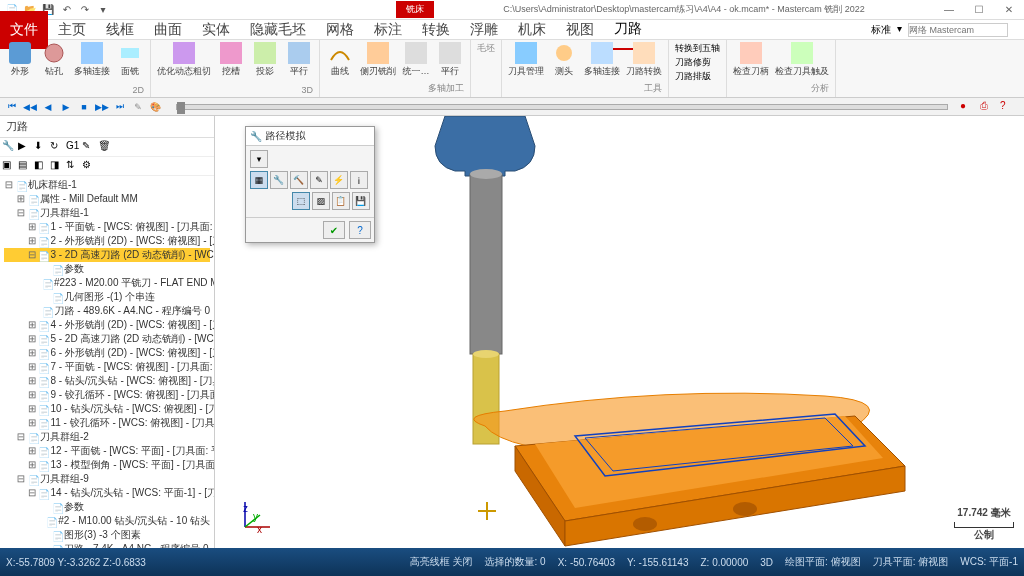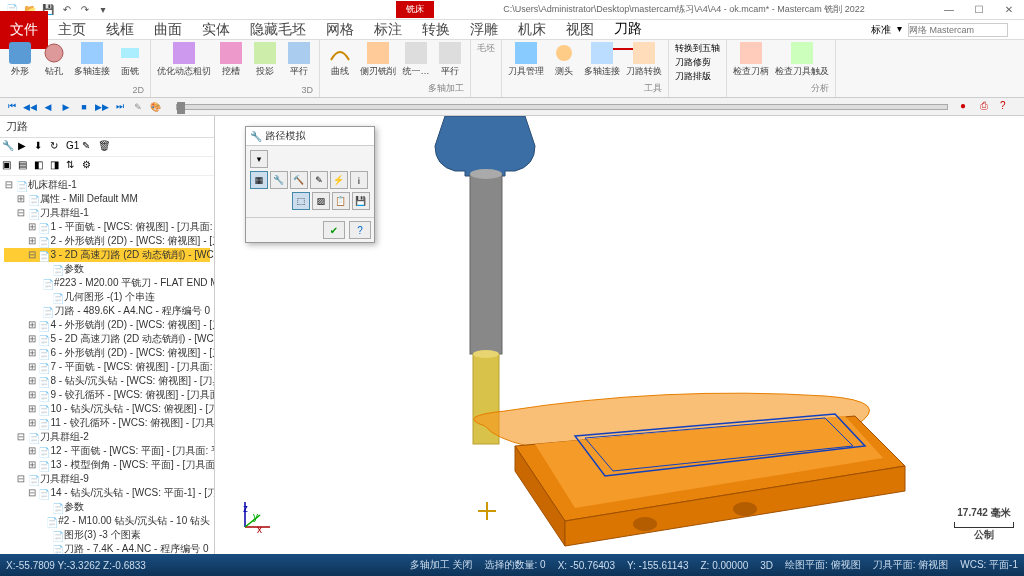--- a/index.html
+++ b/index.html
@@ -76,21 +76,21 @@
 .dialog .dlg-row button { width:18px; height:18px; border:1px solid #aaa; background:#eee; font-size:9px; cursor:pointer; padding:0; }
 .dialog .dlg-row button.active { background:#cde; border-color:#48a; }
 .dialog .dlg-footer { display:flex; justify-content:flex-end; gap:4px; padding:3px; border-top:1px solid #ccc; }
 .dialog .dlg-footer button { width:22px; height:18px; border:1px solid #aaa; background:#eee; cursor:pointer; }
 
 
 .scale { position:absolute; right:10px; bottom:20px; font-size:9px; color:#444; text-align:center;font-weight:bold; }
 .scale .bar { width:60px; height:6px; border:1px solid #333; border-top:none; margin-top:2px; }
 
 
-.statusbar { position:absolute; bottom:0; left:0; right:0; height:22px; background:linear-gradient(#1a4d80,#0d3358); color:#cde; display:flex; align-items:center; font-size:9px; padding:0 6px; gap:12px; }
+.statusbar { position:absolute; bottom:0; left:0; right:0; height:28px; background:linear-gradient(#1a4d80,#0d3358); color:#cde; display:flex; align-items:center; font-size:9px; padding:0 6px; gap:12px; }
 .statusbar .seg { white-space:nowrap; }
 .statusbar .spacer { flex:1; }
 
 
 svg { display:block; }
 </style>
 </head>
 <body>
 
 <div class="titlebar">
@@ -591,21 +591,21 @@
       <div>17.742 毫米</div>
       <div class="bar"></div>
       <div>公制</div>
     </div>
   </div>
 </div>
 
 <div class="statusbar">
   <span class="seg">X:-55.7809  Y:-3.3262  Z:-0.6833</span>
   <span class="spacer"></span>
-  <span class="seg">多轴加工 关闭</span>
+  <span class="seg">高亮线框 关闭</span>
   <span class="seg">选择的数量: 0</span>
   <span class="seg">X: -50.76403</span>
   <span class="seg">Y: -155.61143</span>
   <span class="seg">Z: 0.00000</span>
   <span class="seg">3D</span>
   <span class="seg">绘图平面: 俯视图</span>
   <span class="seg">刀具平面: 俯视图</span>
   <span class="seg">WCS: 平面-1</span>
 </div>
 

